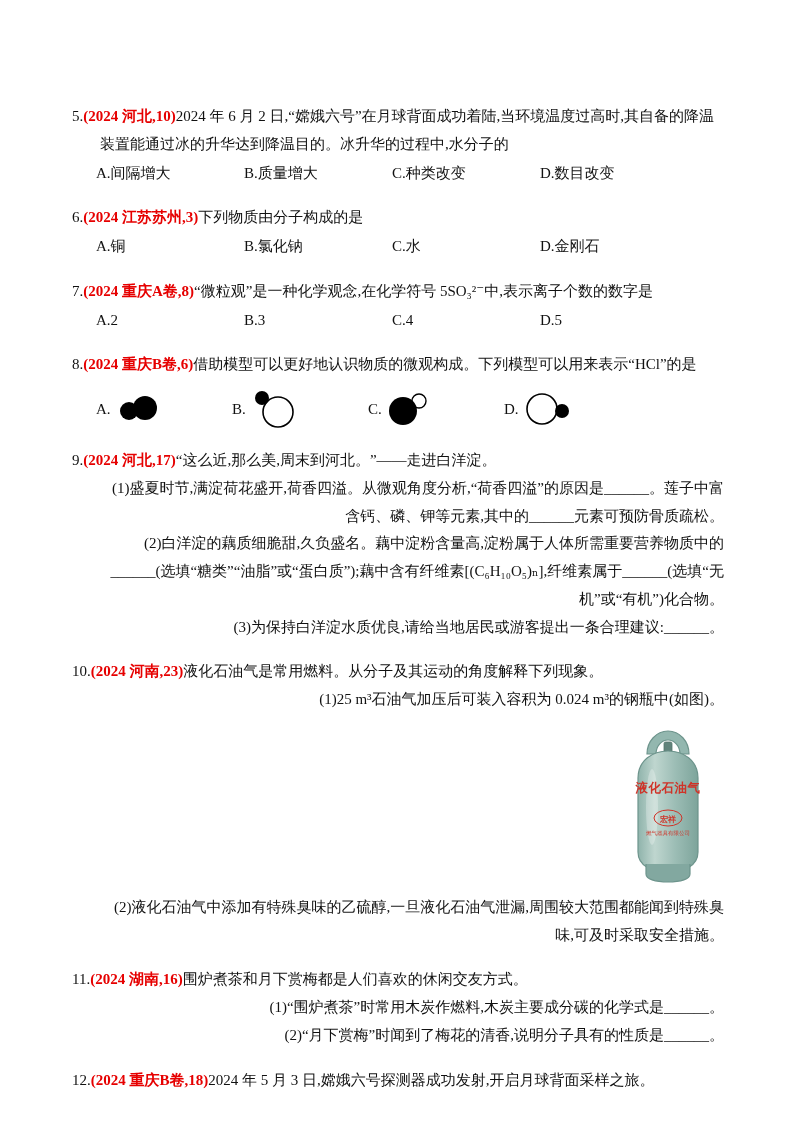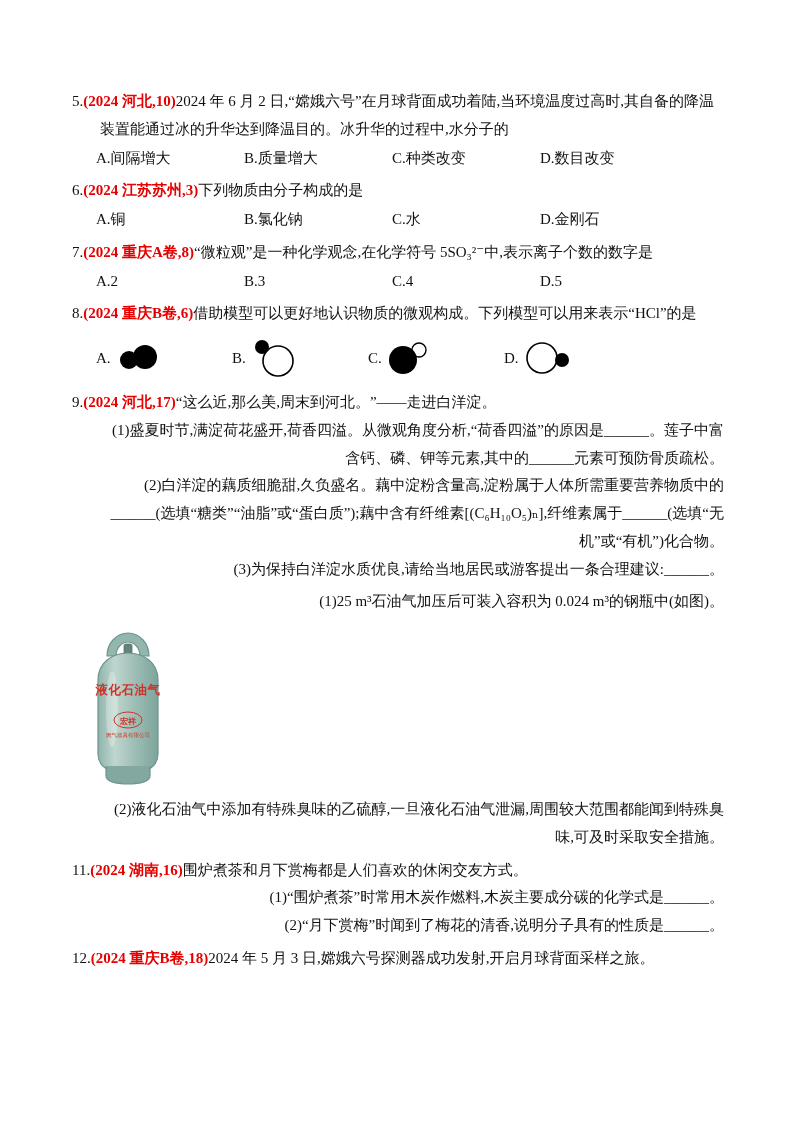--- a/index.html
+++ b/index.html
@@ -4,31 +4,31 @@
 <style>
   html,body{margin:0;padding:0;}
   body{
     width:794px;height:1123px;background:#ffffff;
     font-family:"Liberation Serif","DejaVu Serif",serif;
     color:#111;font-size:15px;
   }
   .page{box-sizing:border-box;width:794px;height:1123px;padding:86px 70px 30px 72px;overflow:hidden;background:#fff;}
   p{margin:0;line-height:1.85;}
   .qblock{margin-bottom:5px;}
-  .stem{margin-top:2px;}
+  .stem{margin-top:17px;}
   .hang{padding-left:28px;text-indent:-28px;}
   .tag{color:#e60000;font-weight:bold;}
   .opts{display:flex;margin:1px 0 3px 24px;line-height:1.85;gap:26px;}
   .opt{width:122px;}
   .part{text-indent:30px;line-height:1.85;text-align:right;}
   .models{display:flex;align-items:center;margin:9px 0 10px 24px;}
   .mitem{display:flex;align-items:center;width:136px;}
   .mlabel{margin-right:5px;}
   .mitem svg{display:block;}
-  .figure{text-align:left;margin:8px 0 6px 0;}
+  .figure{text-align:right;margin:8px 0 6px 0;}
 </style>
 </head>
 <body>
 
 <div class="page">
 
   <section class="qblock">
     <p class="stem hang"><span>5.</span><span class="tag">(2024 河北,10)</span><span>2024 年 6 月 2 日,“嫦娥六号”在月球背面成功着陆,当环境温度过高时,其自备的降温装置能通过冰的升华达到降温目的。冰升华的过程中,水分子的</span></p>
     <div class="opts">
       <span class="opt">A.间隔增大</span>
@@ -93,20 +93,21 @@
   </section>
 
   <section class="qblock">
     <p class="stem hang"><span>9.</span><span class="tag">(2024 河北,17)</span><span>“这么近,那么美,周末到河北。”——走进白洋淀。</span></p>
     <p class="part">(1)盛夏时节,满淀荷花盛开,荷香四溢。从微观角度分析,“荷香四溢”的原因是______。莲子中富含钙、磷、钾等元素,其中的______元素可预防骨质疏松。</p>
     <p class="part">(2)白洋淀的藕质细脆甜,久负盛名。藕中淀粉含量高,淀粉属于人体所需重要营养物质中的______(选填“糖类”“油脂”或“蛋白质”);藕中含有纤维素[(C₆H₁₀O₅)ₙ],纤维素属于______(选填“无机”或“有机”)化合物。</p>
     <p class="part">(3)为保持白洋淀水质优良,请给当地居民或游客提出一条合理建议:______。</p>
   </section>
 
   <section class="qblock">
+    <p class="stem hang"><span>10.</span><span class="tag">(2024 河南,23)</span><span>液化石油气是常用燃料。从分子及其运动的角度解释下列现象。</span></p>
     <p class="part">(1)25 m³石油气加压后可装入容积为 0.024 m³的钢瓶中(如图)。</p>
 
     <div class="figure">
       <svg width="112" height="162" viewBox="0 0 112 162">
         <defs>
           <linearGradient id="cylGrad" x1="0" y1="0" x2="1" y2="0">
             <stop offset="0" stop-color="#8fb3ab"></stop>
             <stop offset="0.28" stop-color="#bfd6cf"></stop>
             <stop offset="0.62" stop-color="#9cbdb5"></stop>
             <stop offset="1" stop-color="#7da49b"></stop>

